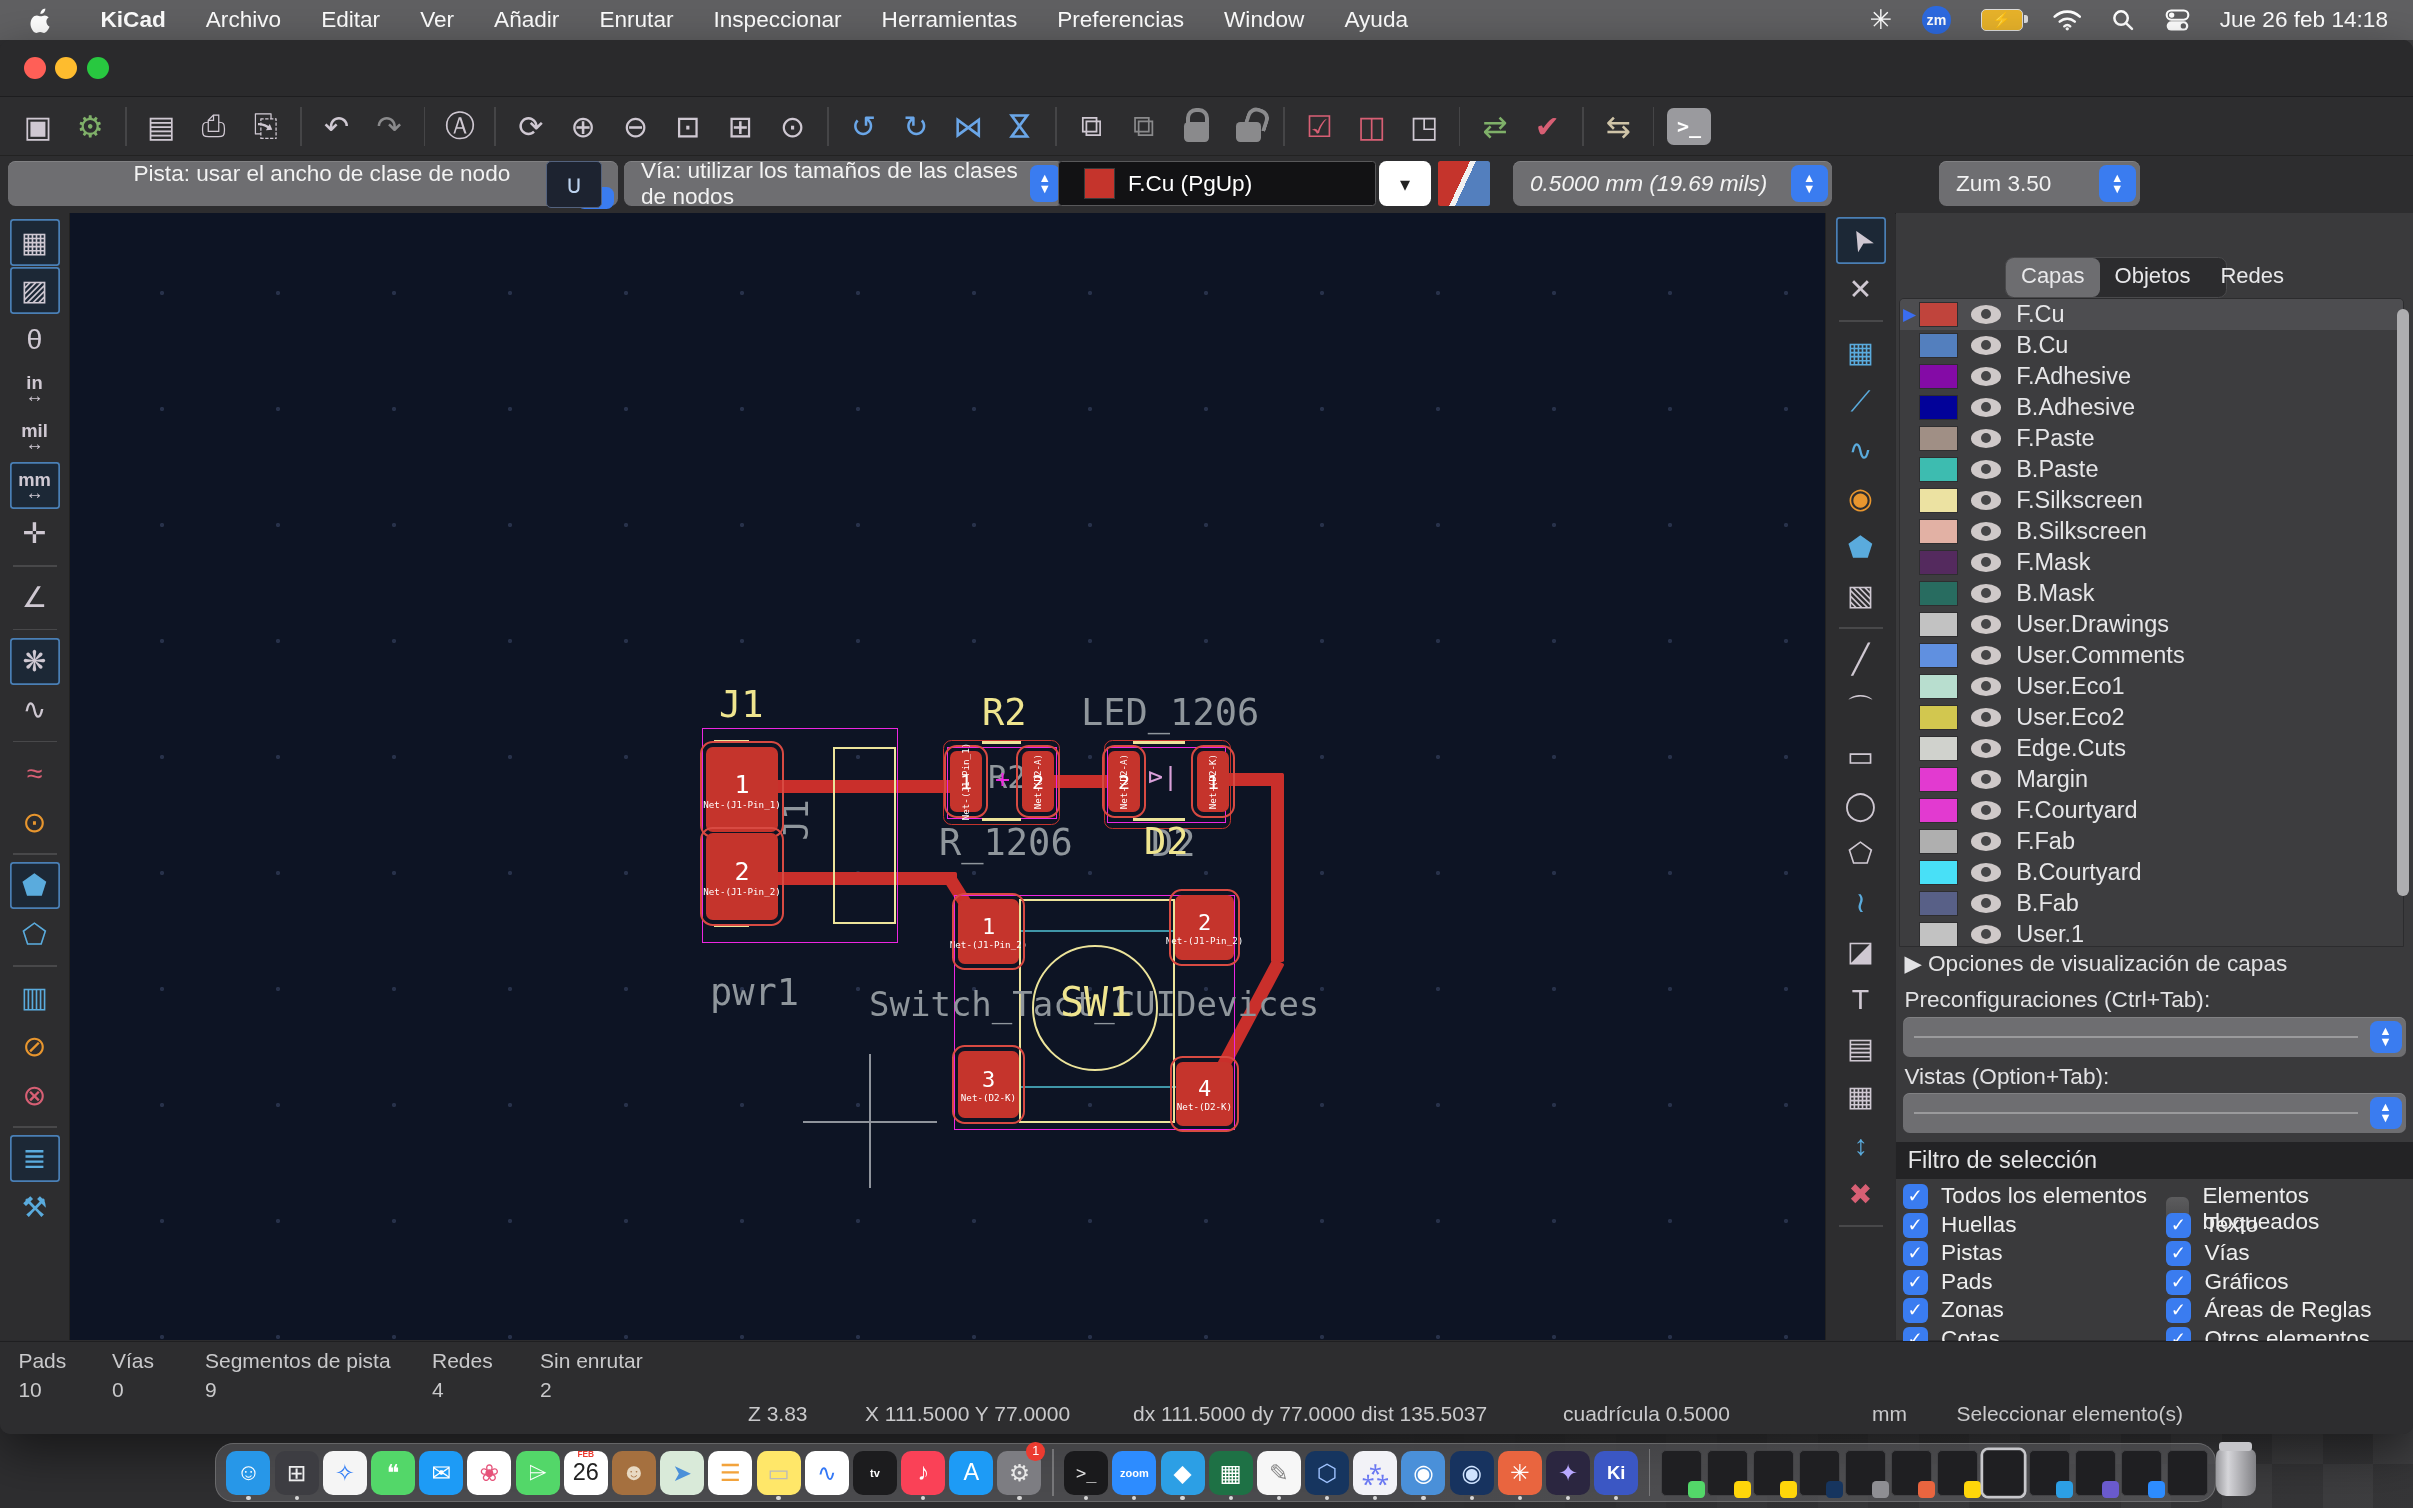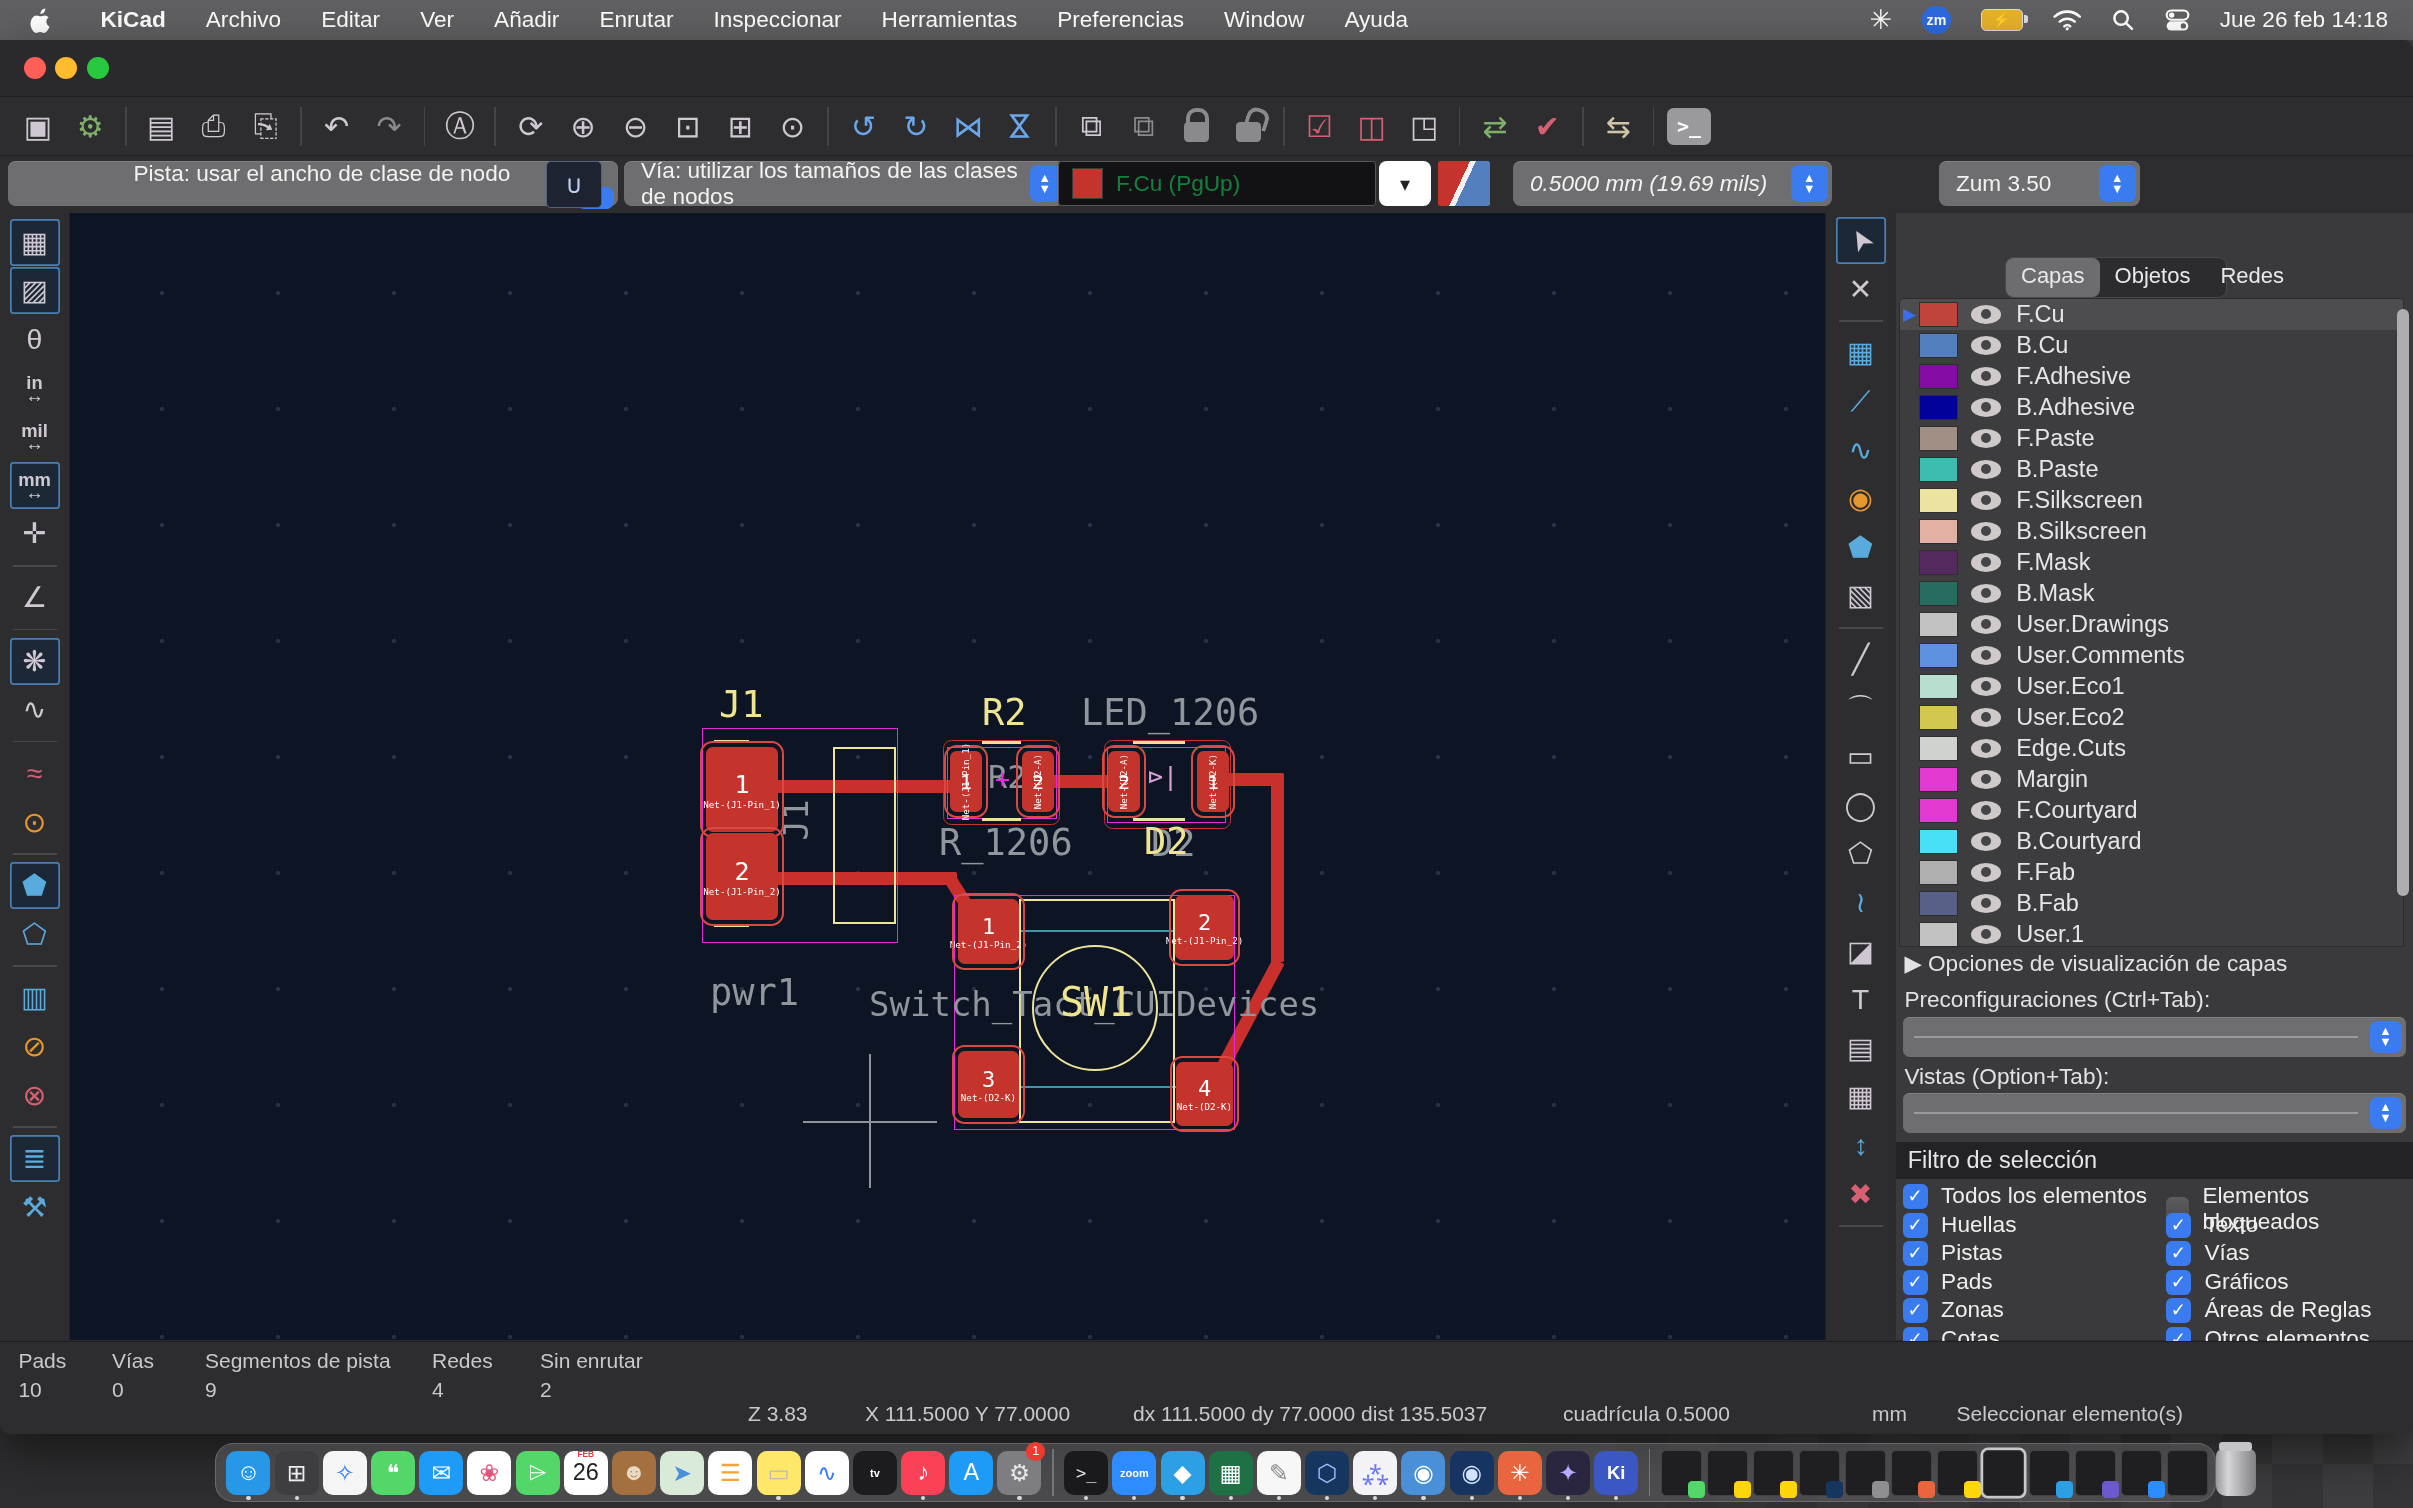--- a/index.html
+++ b/index.html
@@ -43,21 +43,21 @@
   .lockb.open:before{left:10px;transform:rotate(18deg);}
   .console{width:44px;height:37px;background:#9a9a9e;border-radius:6.7px;color:#fff;
     font-family:"DejaVu Sans Mono",monospace;font-size:20px;font-weight:bold;display:flex;align-items:center;justify-content:center;}
   #tb2{position:absolute;left:0;top:116px;width:100%;height:57px;background:#2d2d2f;border-bottom:0.8px solid #1f1f21;}
   .pill{position:absolute;top:5px;height:45px;background:#6e6e71;border-radius:7.5px;display:flex;align-items:center;
     color:#f2f2f2;font-size:22.6px;padding:0 0 0 17px;box-sizing:border-box;box-shadow:inset 0 0.8px 0 rgba(255,255,255,.18);}
   .pill .stepper{margin-left:auto;}
   .stepper{width:37px;height:37px;background:#3a7cf0;border-radius:7.5px;display:flex;flex-direction:column;
     align-items:center;justify-content:center;color:#fff;font-size:12.6px;line-height:11px;margin-right:4.2px;}
   .fcu{position:absolute;top:5px;height:45px;background:#121214;border:0.8px solid #58585a;border-radius:3.4px;
-    display:flex;align-items:center;color:#15803d;font-size:22.6px;padding:0 13px;box-sizing:border-box;}
+    display:flex;align-items:center;color:#ffffff;font-size:22.6px;padding:0 25px;box-sizing:border-box;}
   .fcu .sw{width:28.5px;height:28.5px;background:#c5342c;margin-right:13.4px;border:0.8px solid #3a3a3a;}
   .wbtn{position:absolute;top:5px;width:52px;height:45px;background:#fff;border-radius:7.5px;color:#222;
     display:flex;align-items:center;justify-content:center;font-size:20px;}
   .diag{position:absolute;top:5px;width:52px;height:45px;border-radius:2.5px;
     background:linear-gradient(115deg,#c5342c 44%,#f2f2f2 44%,#f2f2f2 52%,#537fbe 52%);}
   .ptoggle{position:absolute;top:5px;width:54px;height:45px;background:#1d2330;border:1.7px solid #53627e;border-radius:5px;
     color:#bcd2ee;display:flex;align-items:center;justify-content:center;font-size:25px;font-family:"DejaVu Sans Mono",monospace;}
   
   #ltb{position:absolute;left:0;top:173px;width:70px;height:1127px;background:#2d2d2f;border-right:0.8px solid #222;
     display:flex;flex-direction:column;align-items:center;padding-top:5px;box-sizing:border-box;}
@@ -547,29 +547,29 @@
           <span class="lname">Margin</span>
         </div>
       <div class="lrow">
           <span class="arr"></span>
           <span class="swl" style="background: rgb(226, 58, 208);"></span>
           <span class="eye"></span>
           <span class="lname">F.Courtyard</span>
         </div>
       <div class="lrow">
           <span class="arr"></span>
+          <span class="swl" style="background: rgb(175, 175, 175);"></span>
+          <span class="eye"></span>
+          <span class="lname">F.Fab</span>
+        </div>
+      <div class="lrow">
+          <span class="arr"></span>
           <span class="swl" style="background: rgb(72, 224, 247);"></span>
           <span class="eye"></span>
           <span class="lname">B.Courtyard</span>
-        </div>
-      <div class="lrow">
-          <span class="arr"></span>
-          <span class="swl" style="background: rgb(175, 175, 175);"></span>
-          <span class="eye"></span>
-          <span class="lname">F.Fab</span>
         </div>
       <div class="lrow">
           <span class="arr"></span>
           <span class="swl" style="background: rgb(88, 96, 135);"></span>
           <span class="eye"></span>
           <span class="lname">B.Fab</span>
         </div>
       <div class="lrow">
           <span class="arr"></span>
           <span class="swl" style="background: rgb(194, 194, 194);"></span>

